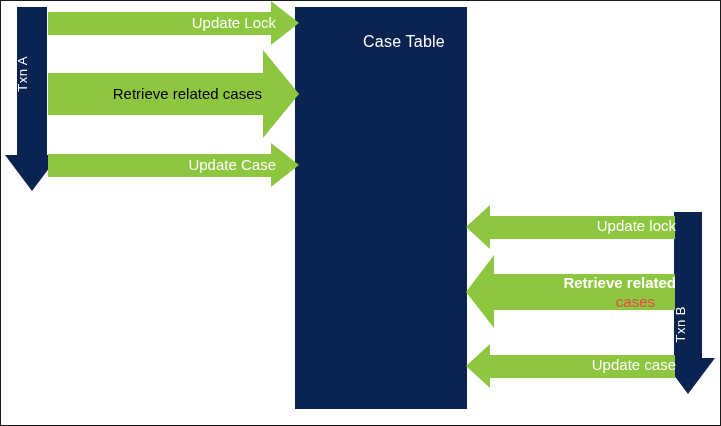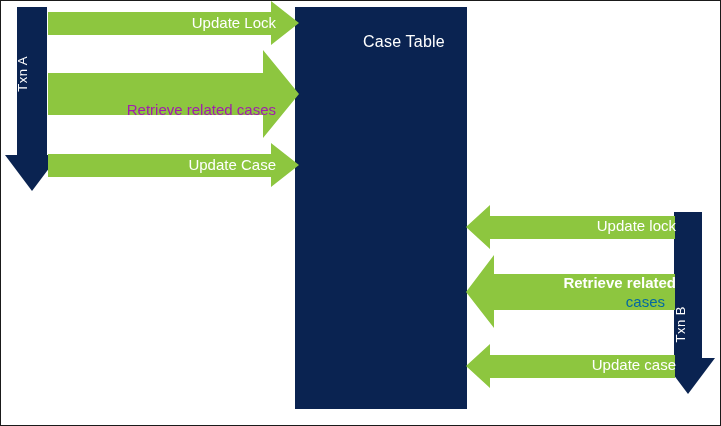--- a/index.html
+++ b/index.html
@@ -105,36 +105,36 @@
   <div class="txn-label txn-b-label" style="color: rgb(255, 255, 255);">Txn B</div>
 
   <svg class="msg-arrow" style="left:47px; top:0px;" width="252" height="45" viewBox="0 0 252 45">
     <polygon points="0,11 223,11 223,0 251,22 223,44 223,34 0,34" fill="#8DC63F"></polygon>
   </svg>
   <div class="msg-label" style="left: 47px; top: 13px; width: 228px; color: rgb(255, 255, 255);">Update Lock</div>
 
   <svg class="msg-arrow" style="left:47px; top:49px;" width="252" height="89" viewBox="0 0 252 89">
     <polygon points="0,23 215,23 215,0 251,44 215,88 215,65 0,65" fill="#8DC63F"></polygon>
   </svg>
-  <div class="msg-label" style="left: 47px; top: 84px; width: 228px; color: #a21caf; margin-top: 16px;">Retrieve related cases</div>
+  <div class="msg-label" style="left: 33px; top: 84px; width: 228px; color: #000000;">Retrieve related cases</div>
 
   <svg class="msg-arrow" style="left:47px; top:142px;" width="252" height="45" viewBox="0 0 252 45">
     <polygon points="0,11 223,11 223,0 251,22 223,44 223,34 0,34" fill="#8DC63F"></polygon>
   </svg>
   <div class="msg-label" style="left: 47px; top: 155px; width: 228px; color: rgb(255, 255, 255);">Update Case</div>
 
   <svg class="msg-arrow" style="left:465px; top:204px;" width="210" height="45" viewBox="0 0 210 45">
     <polygon points="209,11 24,11 24,0 0,22 24,44 24,34 209,34" fill="#8DC63F"></polygon>
   </svg>
   <div class="msg-label" style="left: 489px; top: 216px; width: 186px; color: rgb(255, 255, 255);">Update lock</div>
 
   <svg class="msg-arrow" style="left:465px; top:254px;" width="210" height="74" viewBox="0 0 210 74">
     <polygon points="209,19 28,19 28,0 0,37 28,73 28,55 209,55" fill="#8DC63F"></polygon>
   </svg>
   <div class="msg-label" style="left: 489px; top: 273px; width: 186px; color: rgb(255, 255, 255); font-weight: bold;">Retrieve related</div>
-  <div class="msg-label" style="left: 478px; top: 292px; width: 186px; color: #0369a1;">cases</div>
+  <div class="msg-label" style="left: 468px; top: 292px; width: 186px; color: #ef4444;">cases</div>
 
   <svg class="msg-arrow" style="left:465px; top:343px;" width="210" height="45" viewBox="0 0 210 45">
     <polygon points="209,11 24,11 24,0 0,22 24,44 24,34 209,34" fill="#8DC63F"></polygon>
   </svg>
   <div class="msg-label" style="left: 489px; top: 355px; width: 186px; color: rgb(255, 255, 255);">Update case</div>
 
 </div>
 
 </body></html>

